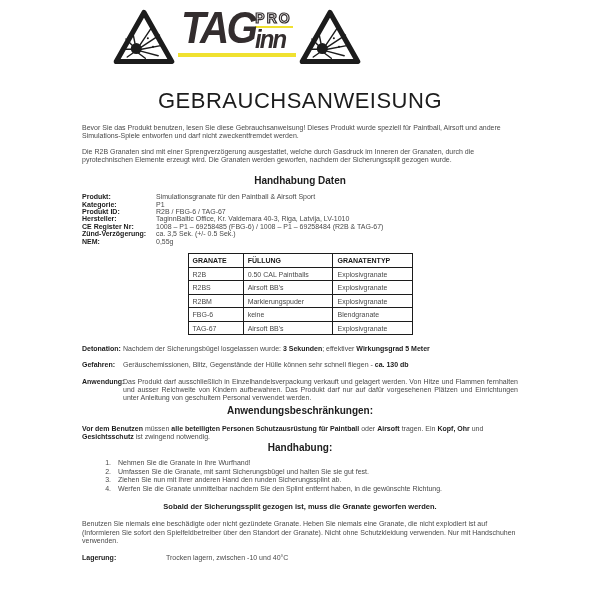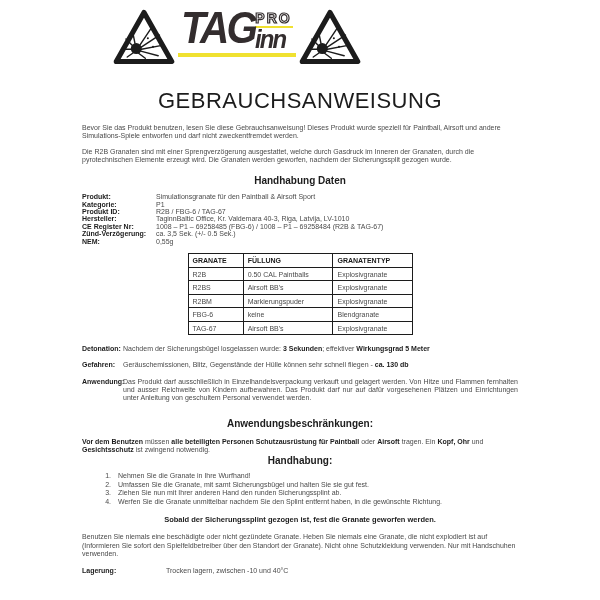--- a/index.html
+++ b/index.html
@@ -38,21 +38,21 @@
   th{font-weight:bold;color:#1c1c1c;}
 
   
   .details{margin-top:10px;font-size:7px;line-height:8.3px;}
   .drow{display:grid;grid-template-columns:41px 1fr;margin-top:8px;}
   .drow:first-child{margin-top:0;}
   .dlabel{font-weight:bold;color:#1c1c1c;}
   .just{text-align:justify;}
   b{color:#1c1c1c;}
 
-  .sec-restrict{margin-top:15px;}
+  .sec-restrict{margin-top:2px;}
   .restrict-p{margin-top:9px;}
   .sec-hand{margin-top:1px;text-align:center;}
   ol{margin:6px 0 0 0;padding-left:31px;font-size:7px;line-height:8.6px;}
   li{padding-left:5px;}
   .warn{margin-top:9px;text-align:center;font-size:7.5px;font-weight:bold;color:#1c1c1c;}
   .sec-verboten{margin-top:16px;}
   .verboten-p{margin-top:9px;}
   .lrow{display:grid;grid-template-columns:84px 1fr;margin-top:9px;font-size:7px;}
 </style>
 </head>
@@ -208,21 +208,21 @@
 
     <h2 class="sec sec-hand">Handhabung:</h2>
 
     <ol>
       <li>Nehmen Sie die Granate in Ihre Wurfhand!</li>
       <li>Umfassen Sie die Granate, mit samt Sicherungsbügel und halten Sie sie gut fest.</li>
       <li>Ziehen Sie nun mit Ihrer anderen Hand den runden Sicherungssplint ab.</li>
       <li>Werfen Sie die Granate unmittelbar nachdem Sie den Splint entfernt haben, in die gewünschte Richtung.</li>
     </ol>
 
-    <p class="warn">Sobald der Sicherungssplint gezogen ist, fest die Granate geworfen werden.</p>
+    <p class="warn">Sobald der Sicherungssplit gezogen ist, muss die Granate geworfen werden.</p>
 
 
     <p class="p verboten-p">Benutzen Sie niemals eine beschädigte oder nicht gezündete Granate. Heben Sie niemals eine Granate, die nicht explodiert ist auf (Informieren Sie sofort den Spielfeldbetreiber über den Standort der Granate). Nicht ohne Schutzkleidung verwenden. Nur mit Handschuhen verwenden.</p>
 
     <div class="lrow">
       <span class="slabel">Lagerung:</span>
       <span>Trocken lagern, zwischen -10 und 40°C</span>
     </div>
 
   </div>

